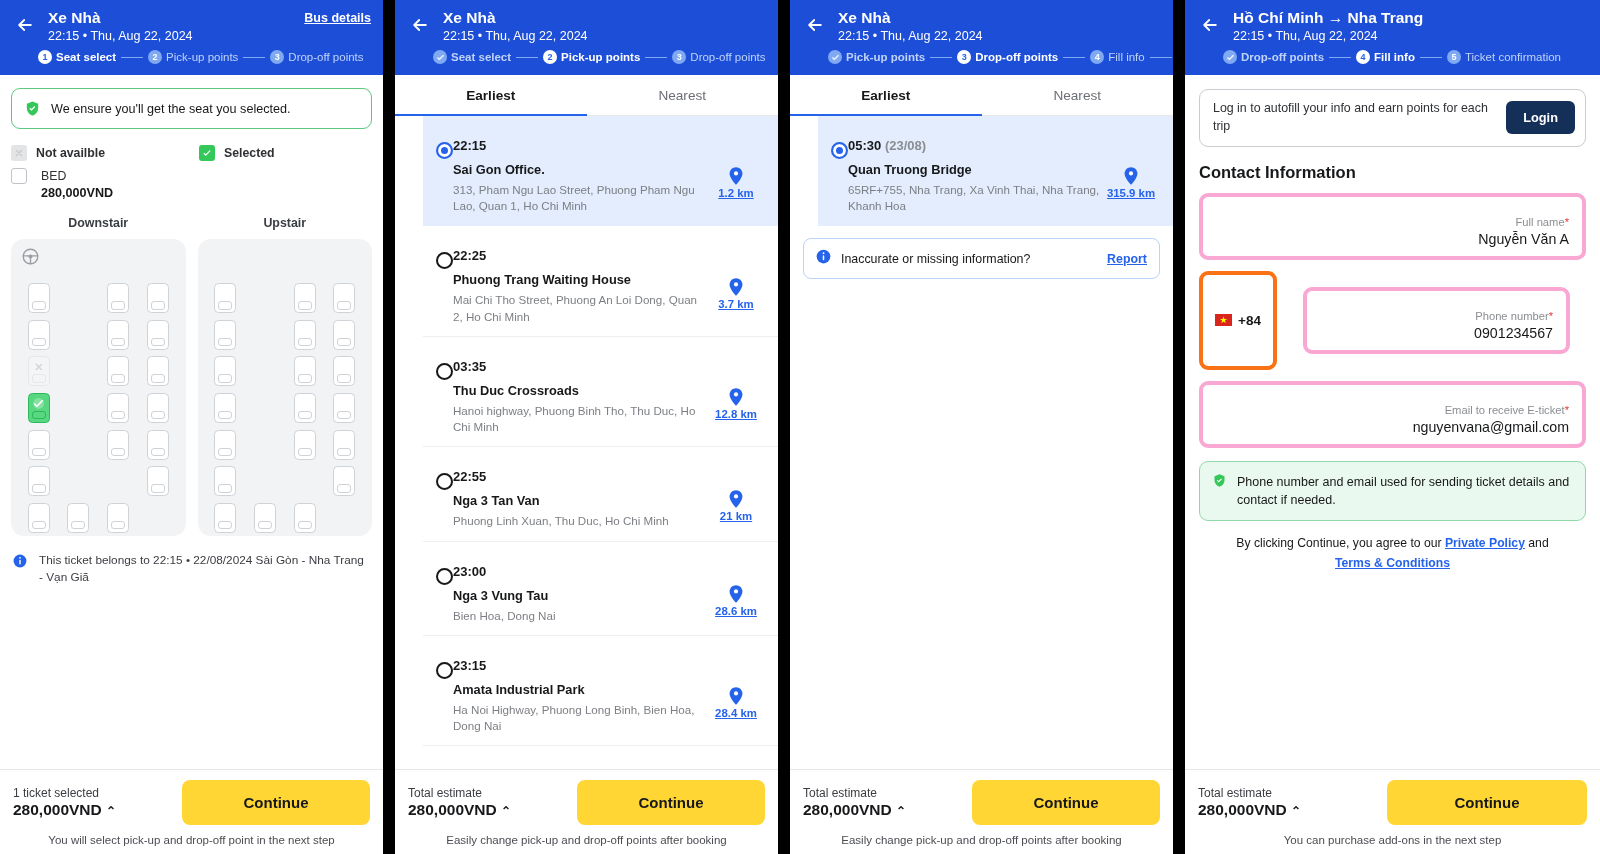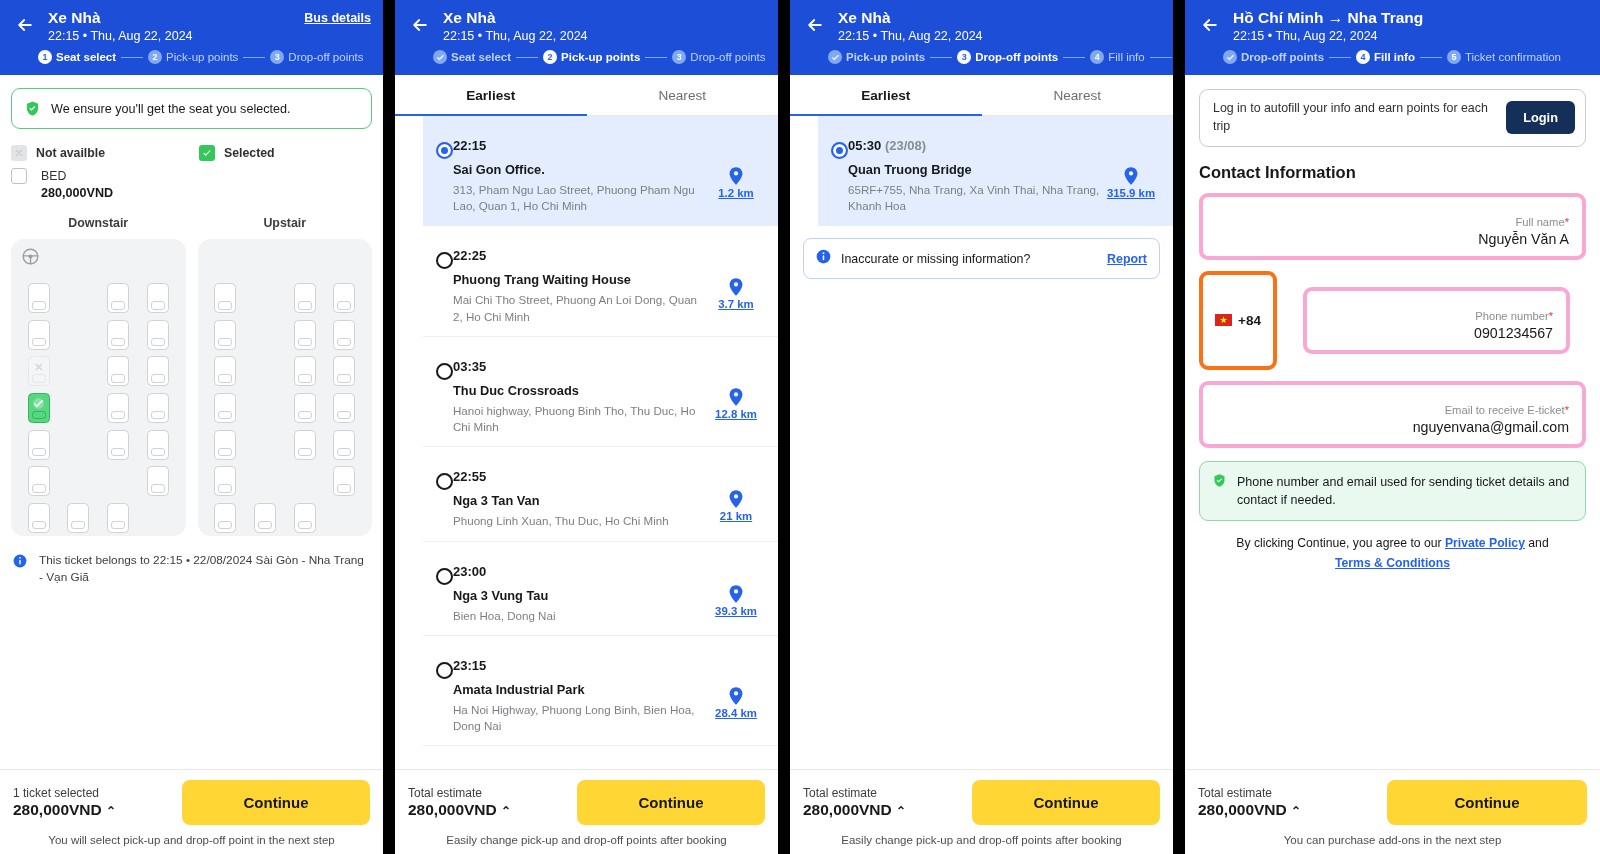--- a/index.html
+++ b/index.html
@@ -558,21 +558,21 @@
             <div class="pname">Nga 3 Vung Tau</div>
             <div class="paddr">Bien Hoa, Dong Nai</div>
           </div>
           <div class="pdist">
             <span class="pin">
               <svg viewBox="0 0 24 30" fill="#2563EB">
                 <path d="M12 0C5.9 0 1 4.9 1 11c0 7.6 11 19 11 19s11-11.4 11-19C23 4.9 18.1 0 12 0z"></path>
                 <circle cx="12" cy="10.6" r="3.6" fill="#fff"></circle>
               </svg>
             </span>
-            <span class="dist-txt">39.3 km</span>
+            <span class="dist-txt">28.6 km</span>
           </div>
         </div>
         <div class="pitem">
           <span class="radio"></span>
           <div class="pmain">
             <div class="ptime">23:15</div>
             <div class="pname">Amata Industrial Park</div>
             <div class="paddr">Ha Noi Highway, Phuong Long Binh, Bien Hoa, Dong Nai</div>
           </div>
           <div class="pdist">

